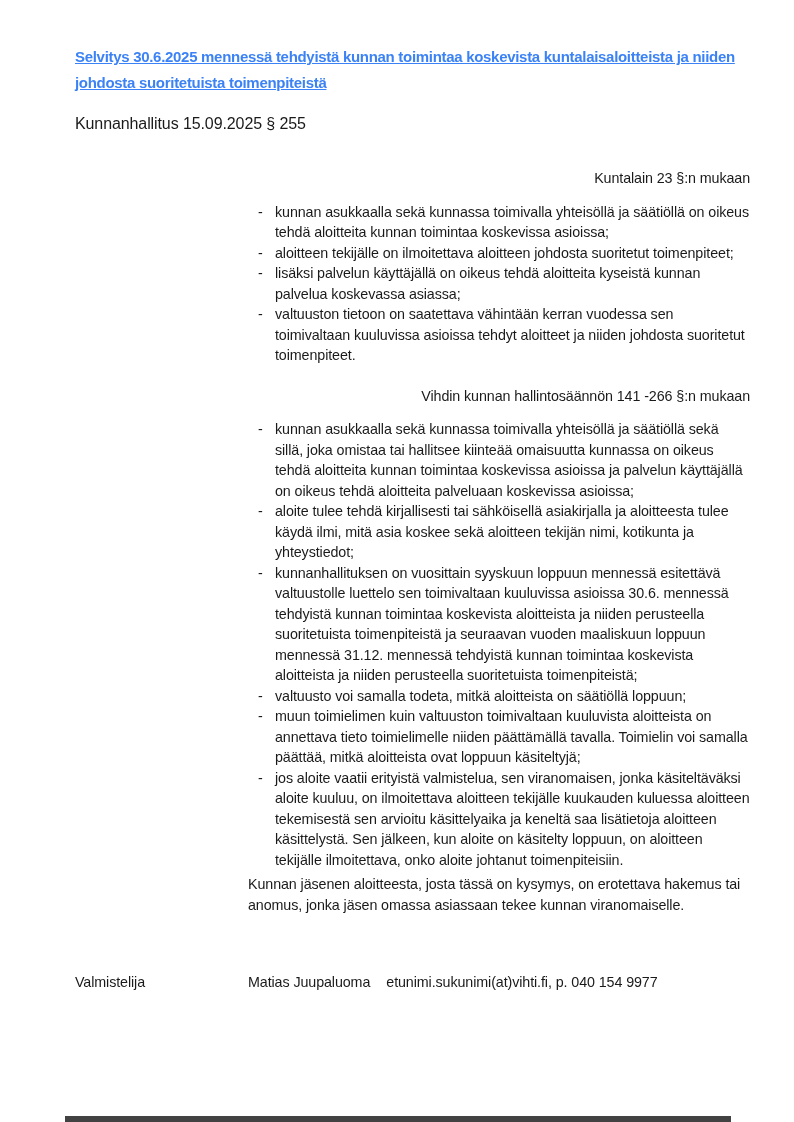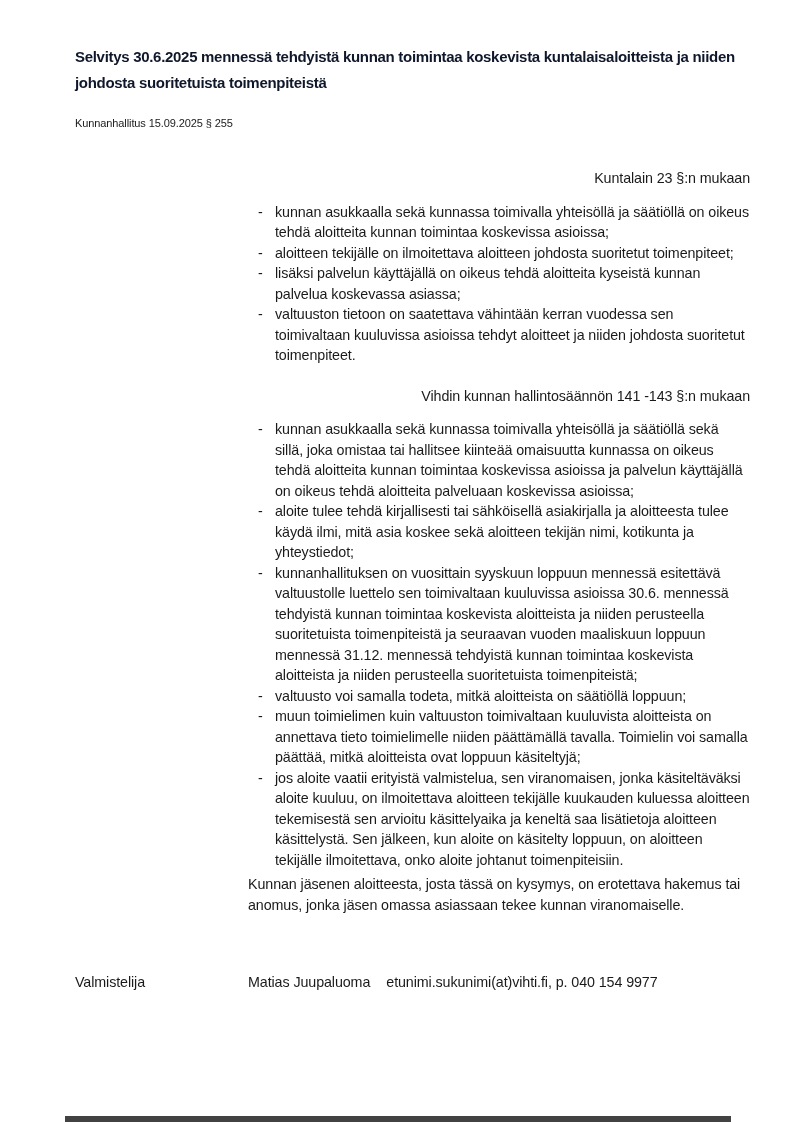--- a/index.html
+++ b/index.html
@@ -17,26 +17,27 @@
     position: absolute;
     left: 75px;
     top: 44px;
     width: 688px;
   }
   .title {
     font-weight: bold;
     font-size: 15px;
     line-height: 26px;
     letter-spacing: -0.3px;
-    color: #0f172a;
+    color: #3b82f6;
     max-width: 685px;
+    text-decoration: underline;
   }
   .subtitle {
     margin-top: 17px;
-    font-size: 11px;
+    font-size: 16px;
     line-height: 21px;
     letter-spacing: -0.1px;
   }
   .content {
     margin-left: 173px;
     margin-top: 34px;
     width: 502px;
     font-size: 14.3px;
     line-height: 20.5px;
     letter-spacing: -0.1px;
@@ -112,21 +113,21 @@
         <li>
           <span class="dash">-</span>
           <span class="bullet-text">lisäksi palvelun käyttäjällä on oikeus tehdä aloitteita kyseistä kunnan palvelua koskevassa asiassa;</span>
         </li>
         <li>
           <span class="dash">-</span>
           <span class="bullet-text">valtuuston tietoon on saatettava vähintään kerran vuodessa sen toimivaltaan kuuluvissa asioissa tehdyt aloitteet ja niiden johdosta suoritetut toimenpiteet.</span>
         </li>
       </ul>
 
-      <div class="section-heading second">Vihdin kunnan hallintosäännön 141 -143 §:n mukaan</div>
+      <div class="section-heading second">Vihdin kunnan hallintosäännön 141 -266 §:n mukaan</div>
 
       <ul class="bullets">
         <li>
           <span class="dash">-</span>
           <span class="bullet-text">kunnan asukkaalla sekä kunnassa toimivalla yhteisöllä ja säätiöllä sekä sillä, joka omistaa tai hallitsee kiinteää omaisuutta kunnassa on oikeus tehdä aloitteita kunnan toimintaa koskevissa asioissa ja palvelun käyttäjällä on oikeus tehdä aloitteita palveluaan koskevissa asioissa;</span>
         </li>
         <li>
           <span class="dash">-</span>
           <span class="bullet-text">aloite tulee tehdä kirjallisesti tai sähköisellä asiakirjalla ja aloitteesta tulee käydä ilmi, mitä asia koskee sekä aloitteen tekijän nimi, kotikunta ja yhteystiedot;</span>
         </li>

